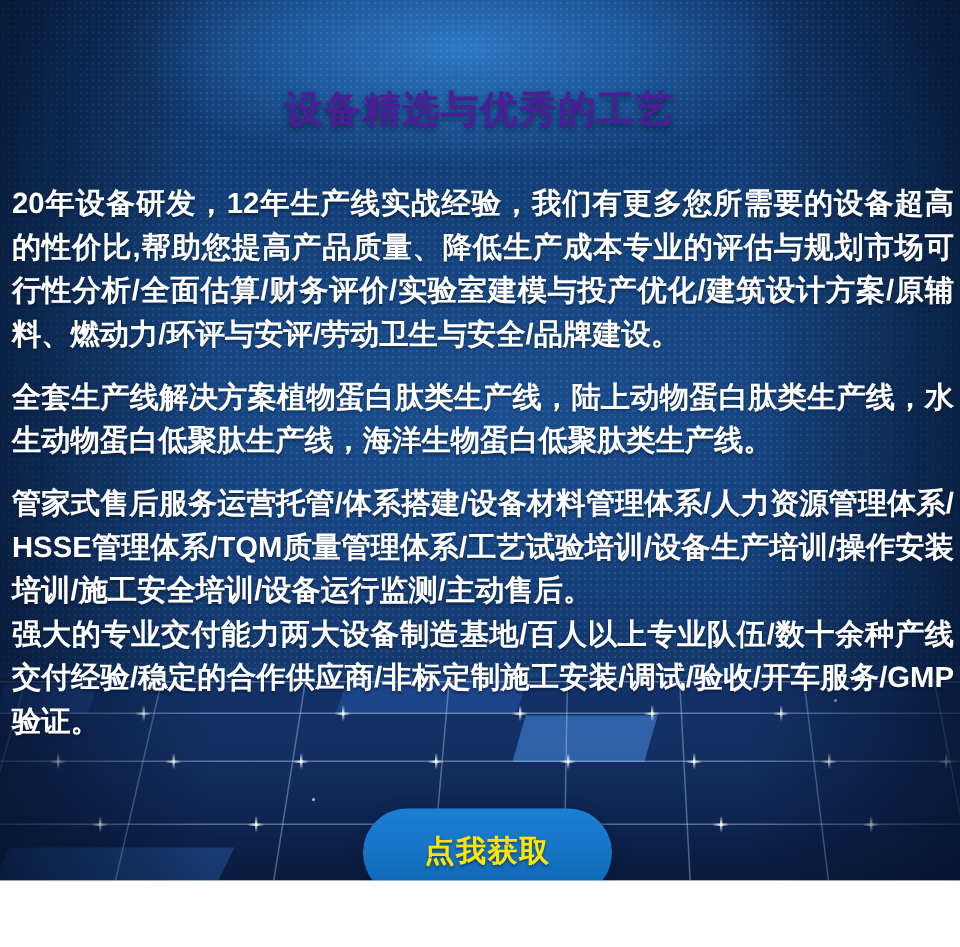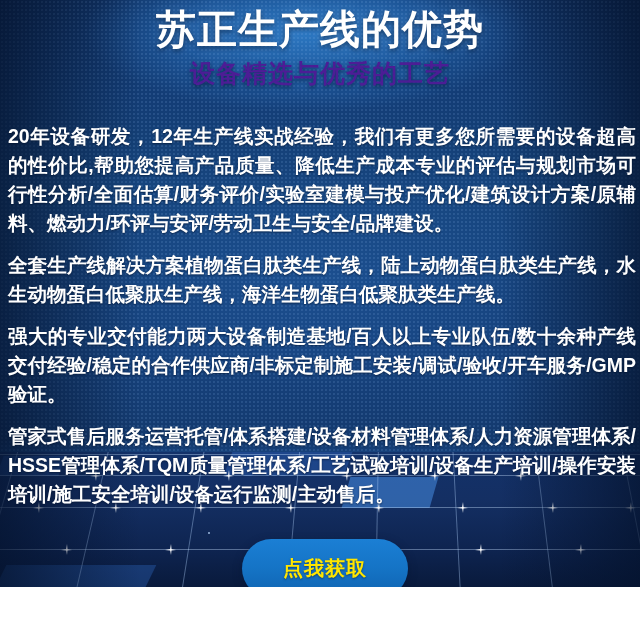--- a/index.html
+++ b/index.html
@@ -188,29 +188,28 @@
     <div class="node" style="left:434px;top:23px;"></div>
     <div class="node" style="left:520px;top:23px;"></div>
 
     <div class="spark" style="left:208px;top:80px;"></div>
     <div class="spark" style="left:556px;top:14px;"></div>
   </div>
 
   <div class="bg-vignette"></div>
 
   <div class="header">
-    <div class="title">苏正生产线的优势</div>
     <div class="subtitle">设备精选与优秀的工艺</div>
   </div>
 
   <div class="copy">
     <p class="para p1">20年设备研发，12年生产线实战经验，我们有更多您所需要的设备超高的性价比,帮助您提高产品质量、降低生产成本专业的评估与规划市场可行性分析/全面估算/财务评价/实验室建模与投产优化/建筑设计方案/原辅料、燃动力/环评与安评/劳动卫生与安全/品牌建设。</p>
     <p class="para p2">全套生产线解决方案植物蛋白肽类生产线，陆上动物蛋白肽类生产线，水生动物蛋白低聚肽生产线，海洋生物蛋白低聚肽类生产线。</p>
+    <p class="para p4">管家式售后服务运营托管/体系搭建/设备材料管理体系/人力资源管理体系/HSSE管理体系/TQM质量管理体系/工艺试验培训/设备生产培训/操作安装培训/施工安全培训/设备运行监测/主动售后。</p>
     <p class="para p3">强大的专业交付能力两大设备制造基地/百人以上专业队伍/数十余种产线交付经验/稳定的合作供应商/非标定制施工安装/调试/验收/开车服务/GMP验证。</p>
-    <p class="para p4">管家式售后服务运营托管/体系搭建/设备材料管理体系/人力资源管理体系/HSSE管理体系/TQM质量管理体系/工艺试验培训/设备生产培训/操作安装培训/施工安全培训/设备运行监测/主动售后。</p>
   </div>
 
   <div class="cta">
     <div class="cta-main">点我获取</div>
   </div>
 
   <div class="bottom-strip"></div>
 </div>
 
 </body></html>

